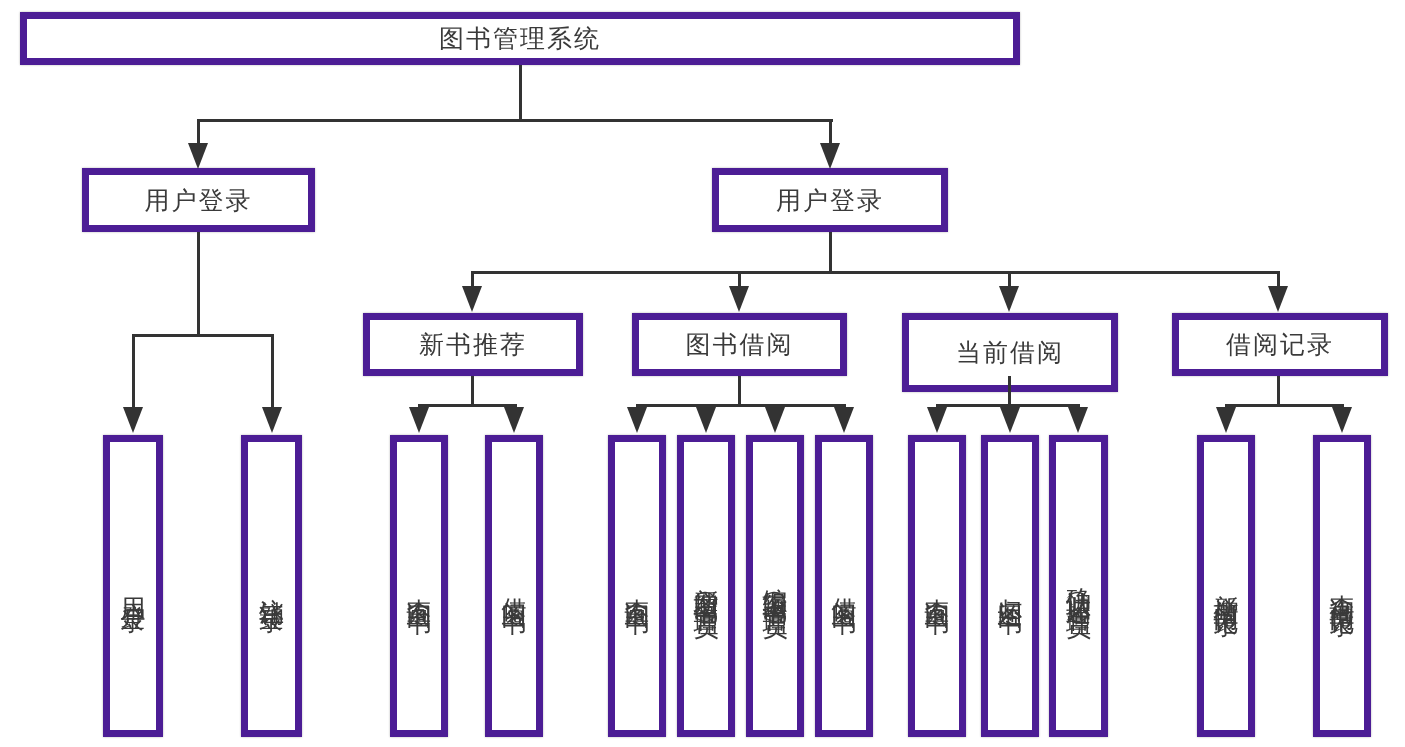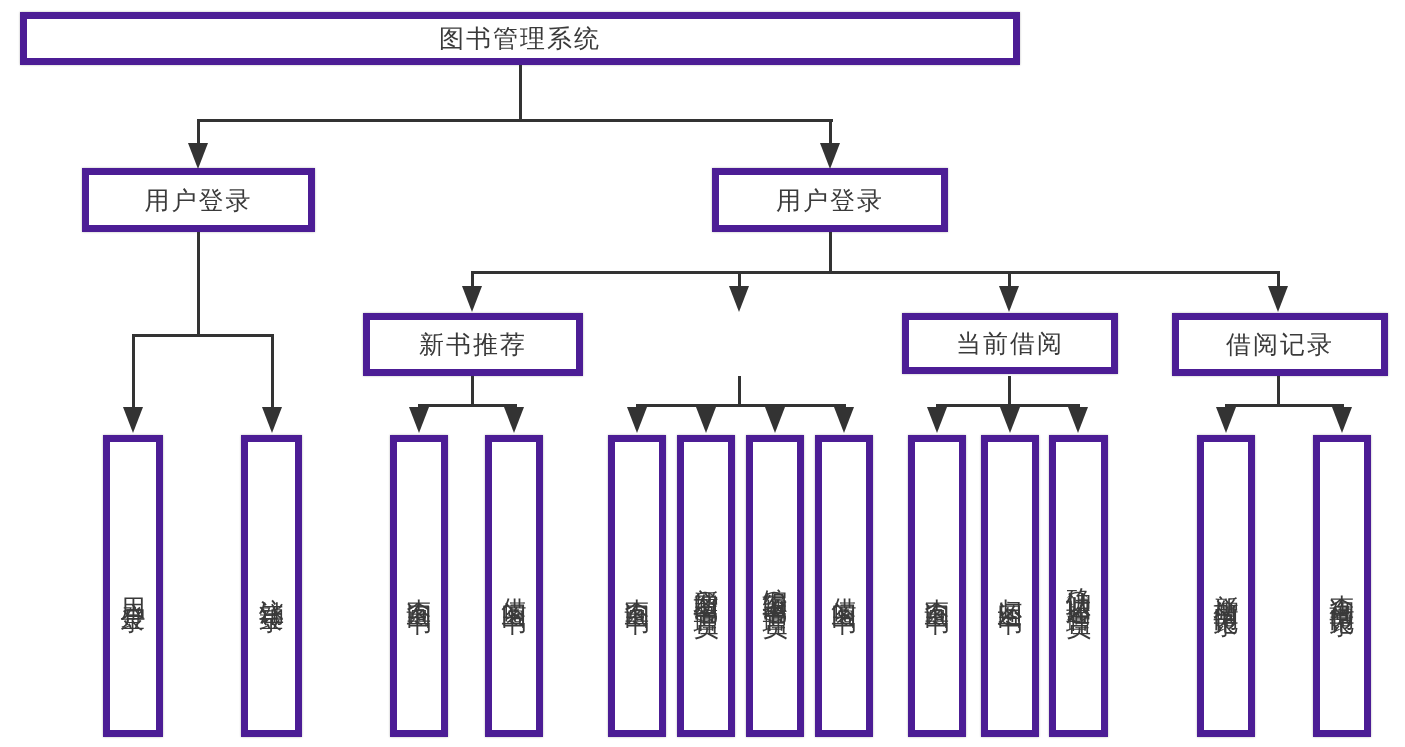--- a/index.html
+++ b/index.html
@@ -28,21 +28,24 @@
   <div class="box h" style="left:82px;top:168px;width:233px;height:64px">
     <span class="lbl">用户登录</span>
   </div>
   <div class="box h" style="left:712px;top:168px;width:236px;height:64px">
     <span class="lbl">用户登录</span>
   </div>
 
   <div class="box h" style="left:363px;top:313px;width:220px;height:63px">
     <span class="lbl">新书推荐</span>
   </div>
-  <div class="box h" style="left:902px;top:313px;width:216px;height:61px">
+  <div class="box h" style="left:632px;top:313px;width:215px;height:63px">
+    <span class="lbl">图书借阅</span>
+  </div>
+  <div class="box h" style="left:902px;top:313px;width:216px;height:79px">
     <span class="lbl">当前借阅</span>
   </div>
   <div class="box h" style="left:1172px;top:313px;width:216px;height:63px">
     <span class="lbl">借阅记录</span>
   </div>
 
   <div class="box v" style="left:103px;top:435px;width:60px;height:302px">
     <span class="lbl">用户登录</span>
   </div>
   <div class="box v" style="left:241px;top:435px;width:61px;height:302px">

